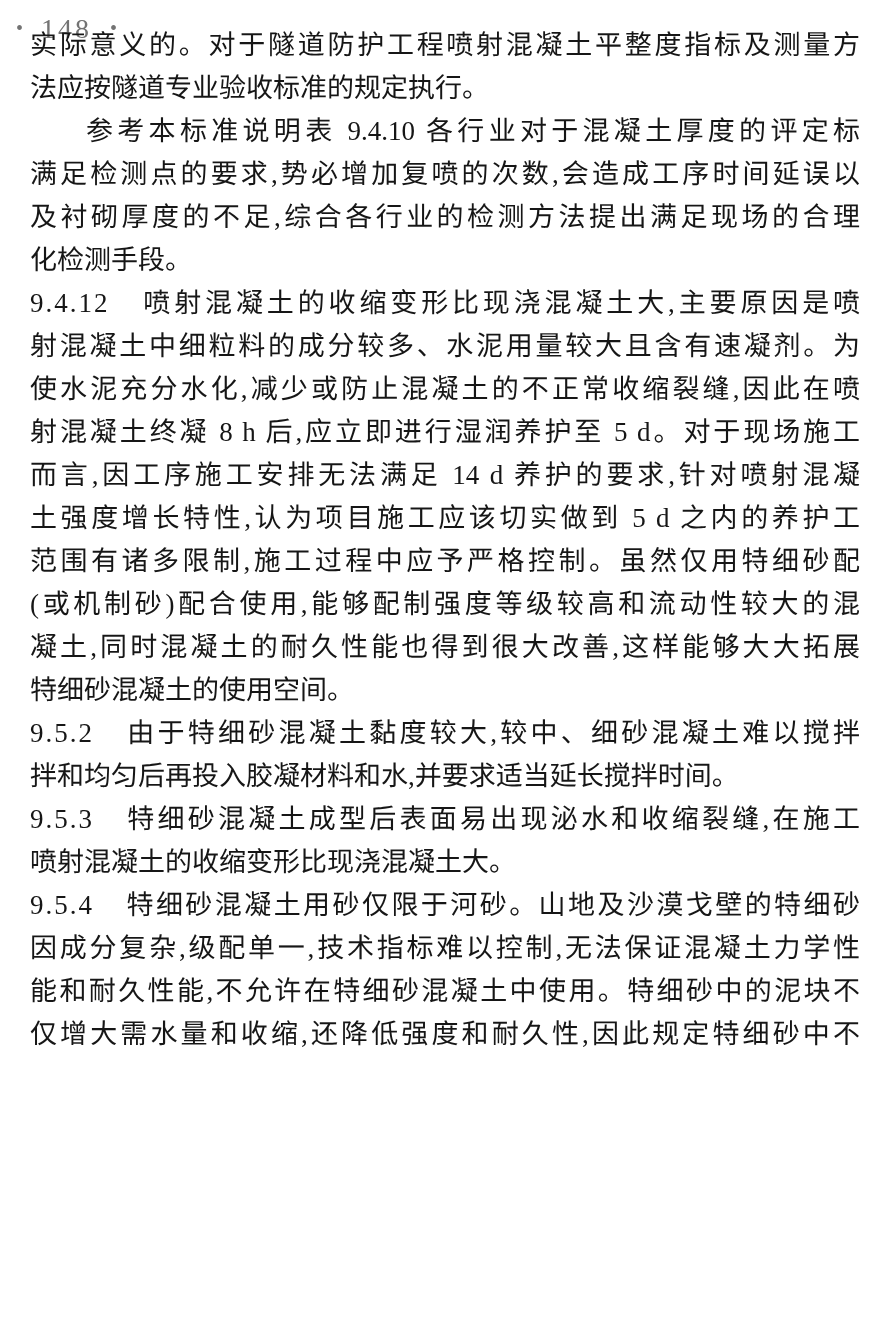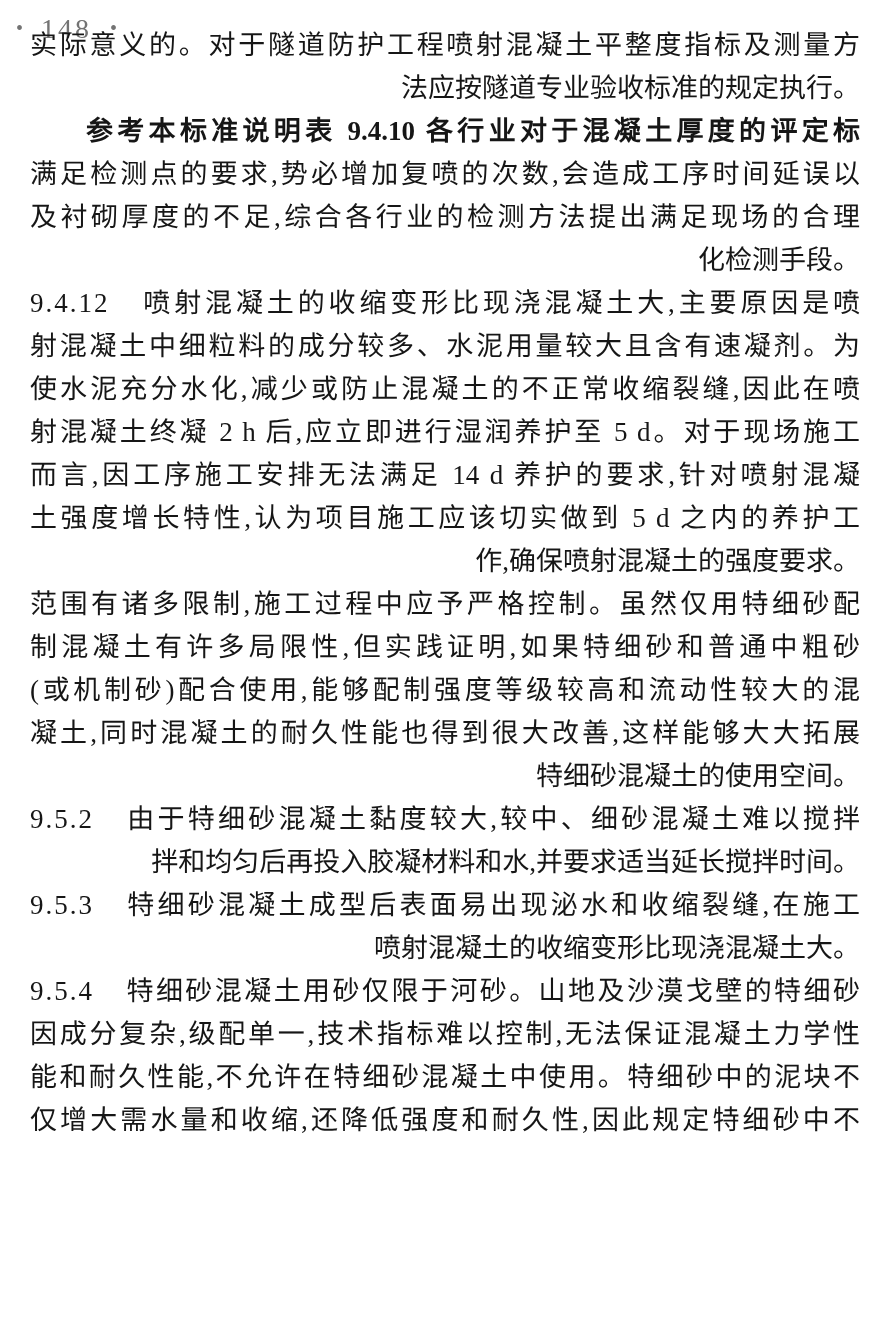--- a/index.html
+++ b/index.html
@@ -32,25 +32,24 @@
     color: #161616;
     letter-spacing: 0;
   }
   
   .line.justify {
     text-align: justify;
     text-align-last: justify;
   }
   
   .line.end {
-    text-align: right;
+    text-align: left;
   }
   .line.indent {
     text-indent: 56px;
-    font-weight: bold;
   }
   .clause-num {
     font-weight: normal;
     letter-spacing: 2px;
     margin-right: 30px;
     white-space: nowrap;
   }
   .footer {
     margin-top: 12px;
     margin-left: 16px;
@@ -75,26 +74,24 @@
   <div class="content">
       <div class="line justify"><span>实际意义的。对于隧道防护工程喷射混凝土平整度指标及测量方</span></div>
       <div class="line end"><span>法应按隧道专业验收标准的规定执行。</span></div>
       <div class="line justify indent"><span>参考本标准说明表 9.4.10 各行业对于混凝土厚度的评定标</span></div>
       <div class="line justify"><span>满足检测点的要求,势必增加复喷的次数,会造成工序时间延误以</span></div>
       <div class="line justify"><span>及衬砌厚度的不足,综合各行业的检测方法提出满足现场的合理</span></div>
       <div class="line end"><span>化检测手段。</span></div>
       <div class="line justify"><span class="clause-num">9.4.12</span><span>喷射混凝土的收缩变形比现浇混凝土大,主要原因是喷</span></div>
       <div class="line justify"><span>射混凝土中细粒料的成分较多、水泥用量较大且含有速凝剂。为</span></div>
       <div class="line justify"><span>使水泥充分水化,减少或防止混凝土的不正常收缩裂缝,因此在喷</span></div>
-      <div class="line justify"><span>射混凝土终凝 2 h 后,应立即进行湿润养护至 5 d。对于现场施工</span></div>
+      <div class="line justify"><span>射混凝土终凝 8 h 后,应立即进行湿润养护至 5 d。对于现场施工</span></div>
       <div class="line justify"><span>而言,因工序施工安排无法满足 14 d 养护的要求,针对喷射混凝</span></div>
       <div class="line justify"><span>土强度增长特性,认为项目施工应该切实做到 5 d 之内的养护工</span></div>
-      <div class="line end"><span>作,确保喷射混凝土的强度要求。</span></div>
       <div class="line justify"><span>范围有诸多限制,施工过程中应予严格控制。虽然仅用特细砂配</span></div>
-      <div class="line justify"><span>制混凝土有许多局限性,但实践证明,如果特细砂和普通中粗砂</span></div>
       <div class="line justify"><span>(或机制砂)配合使用,能够配制强度等级较高和流动性较大的混</span></div>
       <div class="line justify"><span>凝土,同时混凝土的耐久性能也得到很大改善,这样能够大大拓展</span></div>
       <div class="line end"><span>特细砂混凝土的使用空间。</span></div>
       <div class="line justify"><span class="clause-num">9.5.2</span><span>由于特细砂混凝土黏度较大,较中、细砂混凝土难以搅拌</span></div>
       <div class="line end"><span>拌和均匀后再投入胶凝材料和水,并要求适当延长搅拌时间。</span></div>
       <div class="line justify"><span class="clause-num">9.5.3</span><span>特细砂混凝土成型后表面易出现泌水和收缩裂缝,在施工</span></div>
       <div class="line end"><span>喷射混凝土的收缩变形比现浇混凝土大。</span></div>
       <div class="line justify"><span class="clause-num">9.5.4</span><span>特细砂混凝土用砂仅限于河砂。山地及沙漠戈壁的特细砂</span></div>
       <div class="line justify"><span>因成分复杂,级配单一,技术指标难以控制,无法保证混凝土力学性</span></div>
       <div class="line justify"><span>能和耐久性能,不允许在特细砂混凝土中使用。特细砂中的泥块不</span></div>

